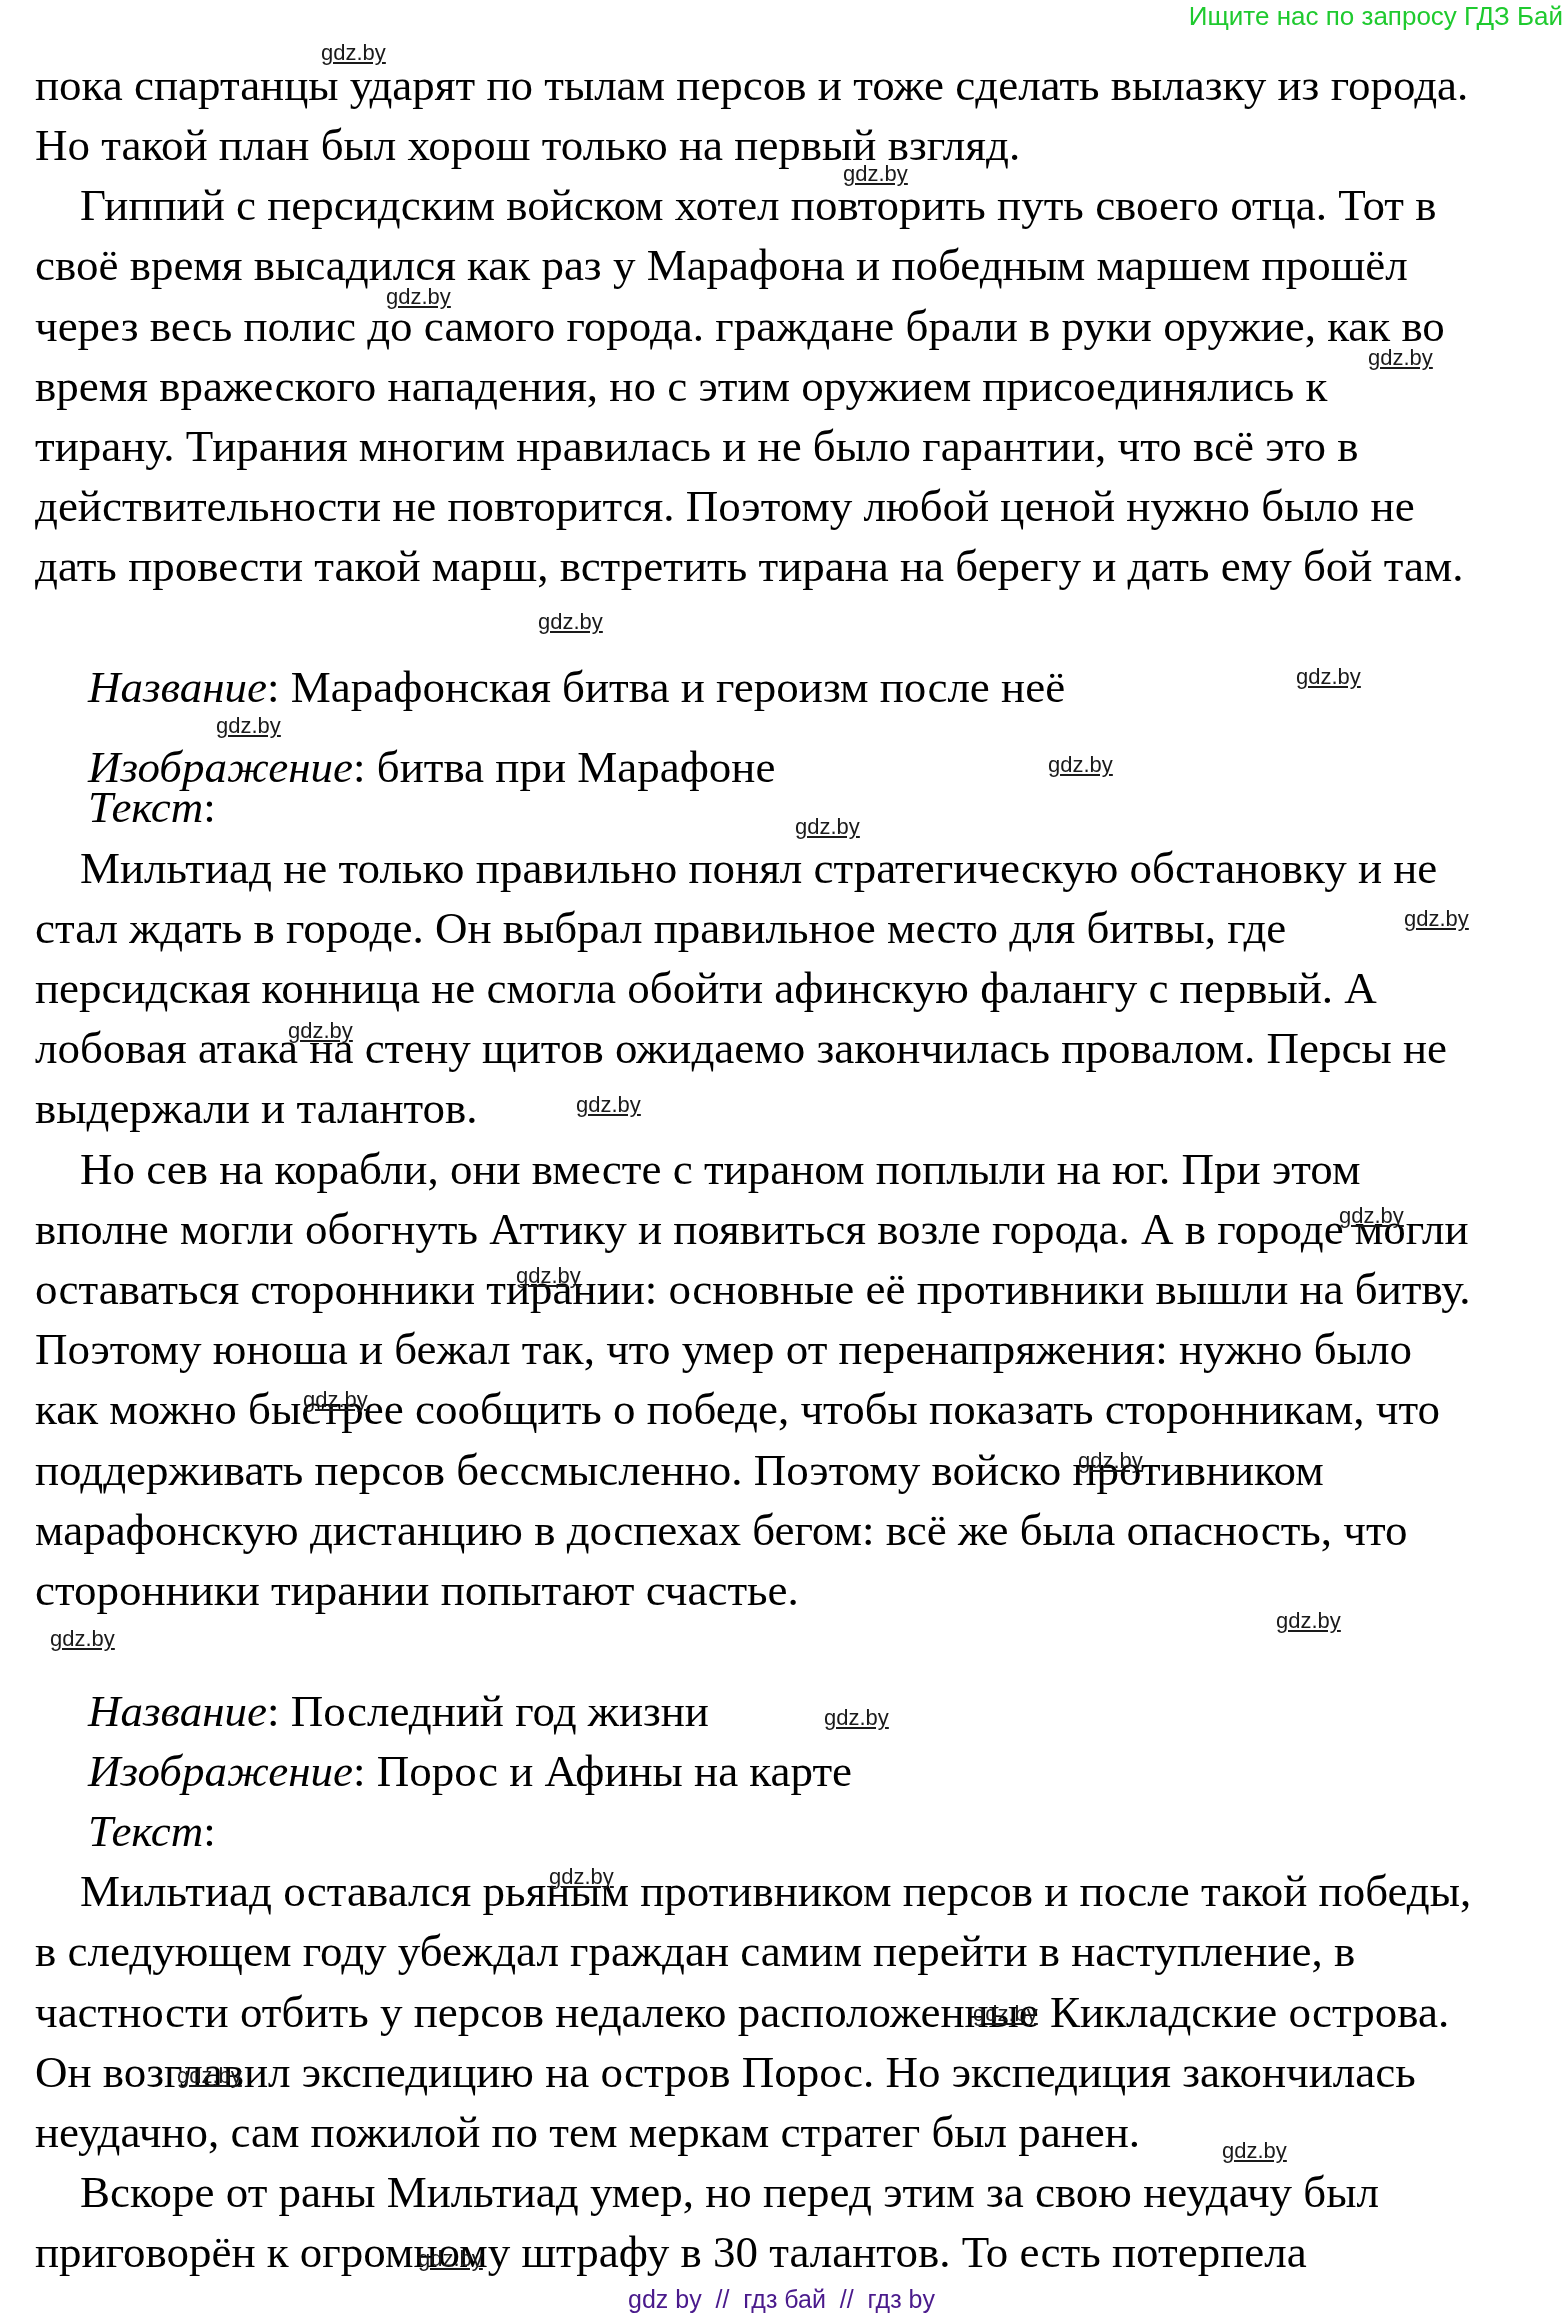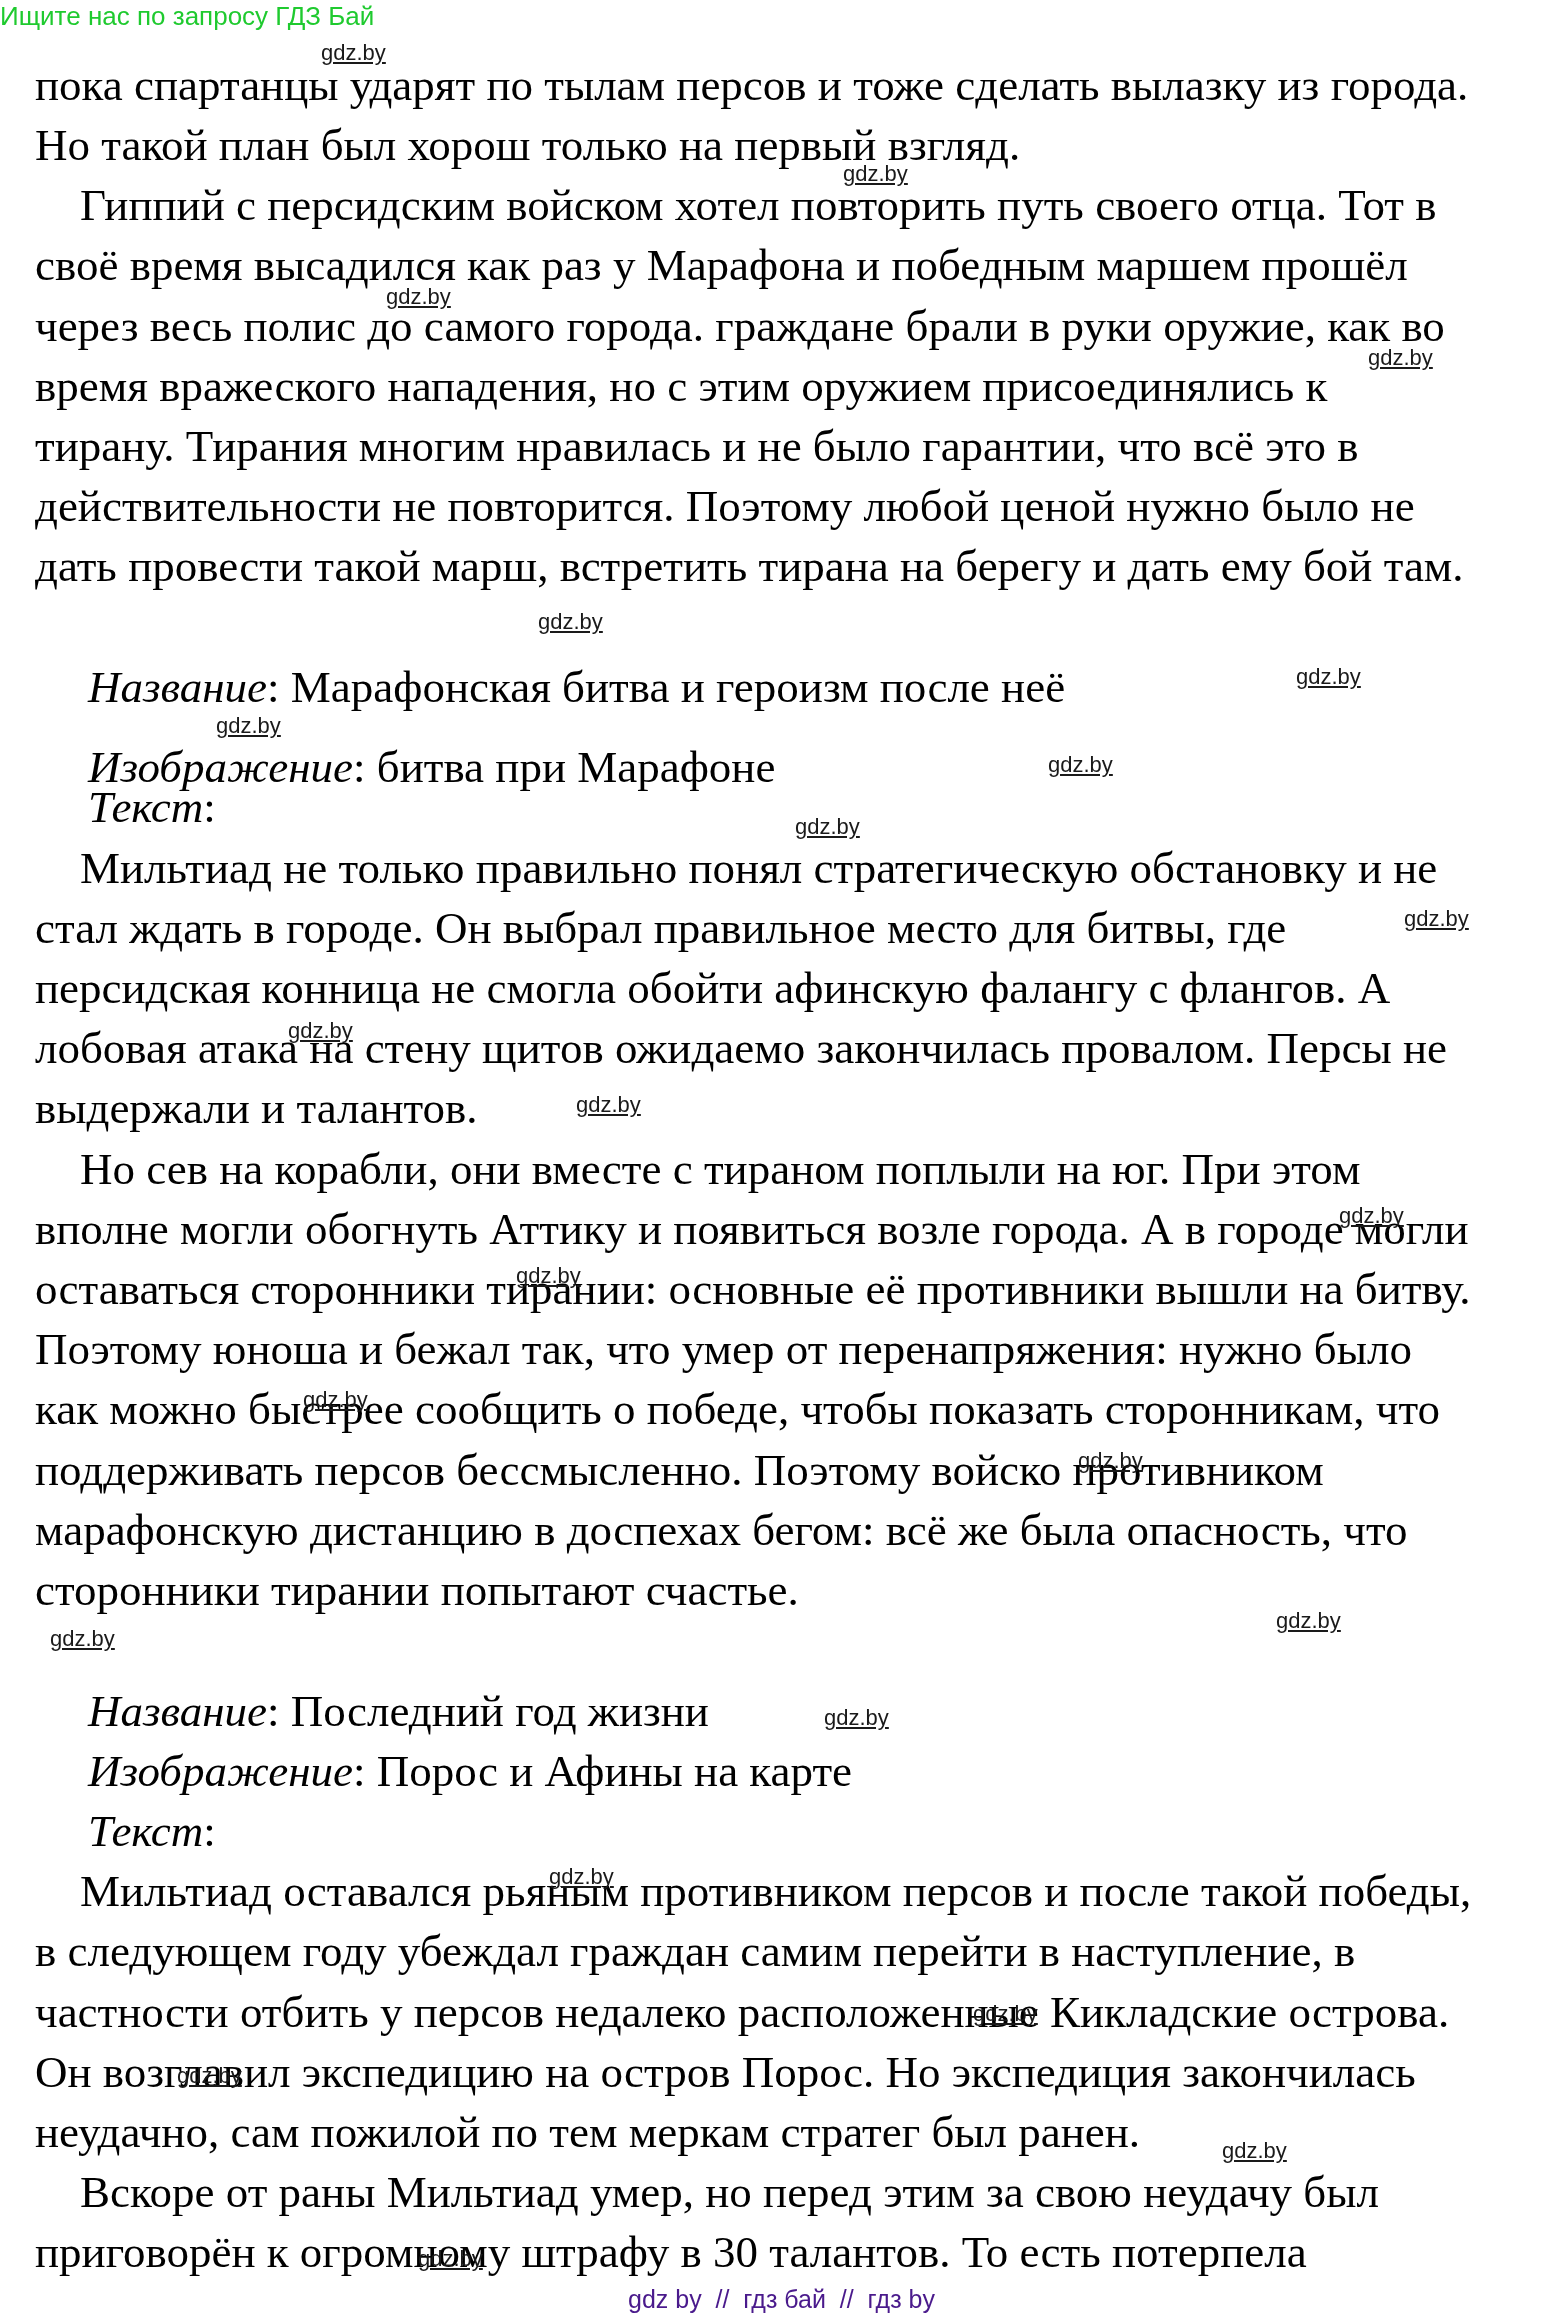--- a/index.html
+++ b/index.html
@@ -1,18 +1,18 @@
 <!DOCTYPE html>
 <html style="font-size:12.5px"><head>
 <meta charset="utf-8">
 <style>
   html, body { margin: 0; padding: 0; background: #ffffff; }
   body { width: 1563px; height: 2319px; position: relative; overflow: hidden; }
   .banner {
-    position: absolute; top: 1.6px; left: 0; width: 1563px; text-align: left;
+    position: absolute; top: 1.6px; left: 0; width: 1563px; text-align: right;
     font-family: "Liberation Sans", sans-serif; font-size: 26px; line-height: 28px;
     color: #1fca2f;
   }
   .doc {
     position: absolute; left: 35px; top: 0; width: 1494px;
     font-family: "Liberation Serif", serif; font-size: 45px; color: #000;
   }
   .line {
     position: absolute; left: 0; white-space: nowrap; height: 60px; line-height: 60px;
   }
@@ -50,21 +50,21 @@
   </div>
   <div class="line indent" style="top:737px">
     <span class="label">Изображение</span><span>: битва при Марафоне</span>
   </div>
   <div class="line indent" style="top:777px">
     <span class="label">Текст</span><span>:</span>
   </div>
 
   <div class="line indent" style="top:838px">Мильтиад не только правильно понял стратегическую обстановку и не</div>
   <div class="line" style="top:898px">стал ждать в городе. Он выбрал правильное место для битвы, где</div>
-  <div class="line" style="top:958px">персидская конница не смогла обойти афинскую фалангу с флангов. А</div>
+  <div class="line" style="top:958px">персидская конница не смогла обойти афинскую фалангу с первый. А</div>
   <div class="line" style="top:1018px">лобовая атака на стену щитов ожидаемо закончилась провалом. Персы не</div>
   <div class="line" style="top:1078px">выдержали и талантов.</div>
 
   <div class="line indent" style="top:1139px">Но сев на корабли, они вместе с тираном поплыли на юг. При этом</div>
   <div class="line" style="top:1199px">вполне могли обогнуть Аттику и появиться возле города. А в городе могли</div>
   <div class="line" style="top:1259px">оставаться сторонники тирании: основные её противники вышли на битву.</div>
   <div class="line" style="top:1319px">Поэтому юноша и бежал так, что умер от перенапряжения: нужно было</div>
   <div class="line" style="top:1379px">как можно быстрее сообщить о победе, чтобы показать сторонникам, что</div>
   <div class="line" style="top:1440px">поддерживать персов бессмысленно. Поэтому войско противником</div>
   <div class="line" style="top:1500px">марафонскую дистанцию в доспехах бегом: всё же была опасность, что</div>

